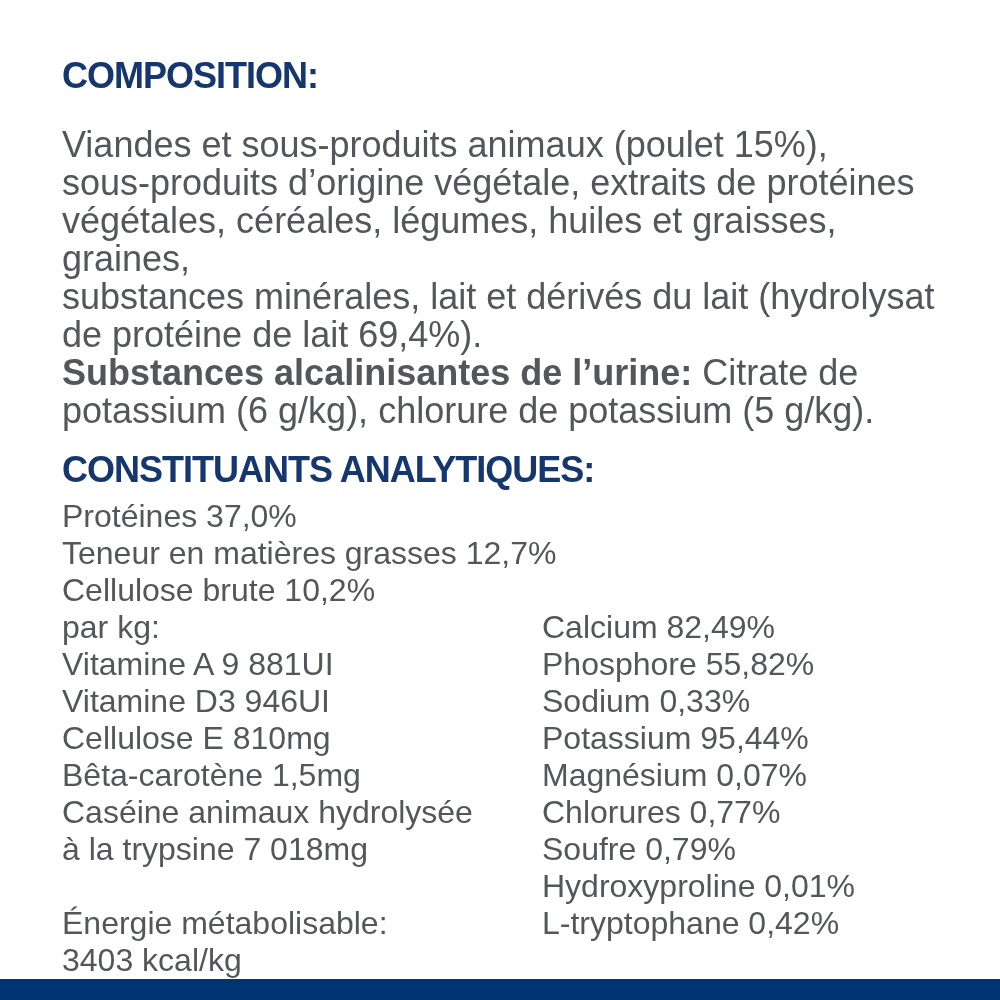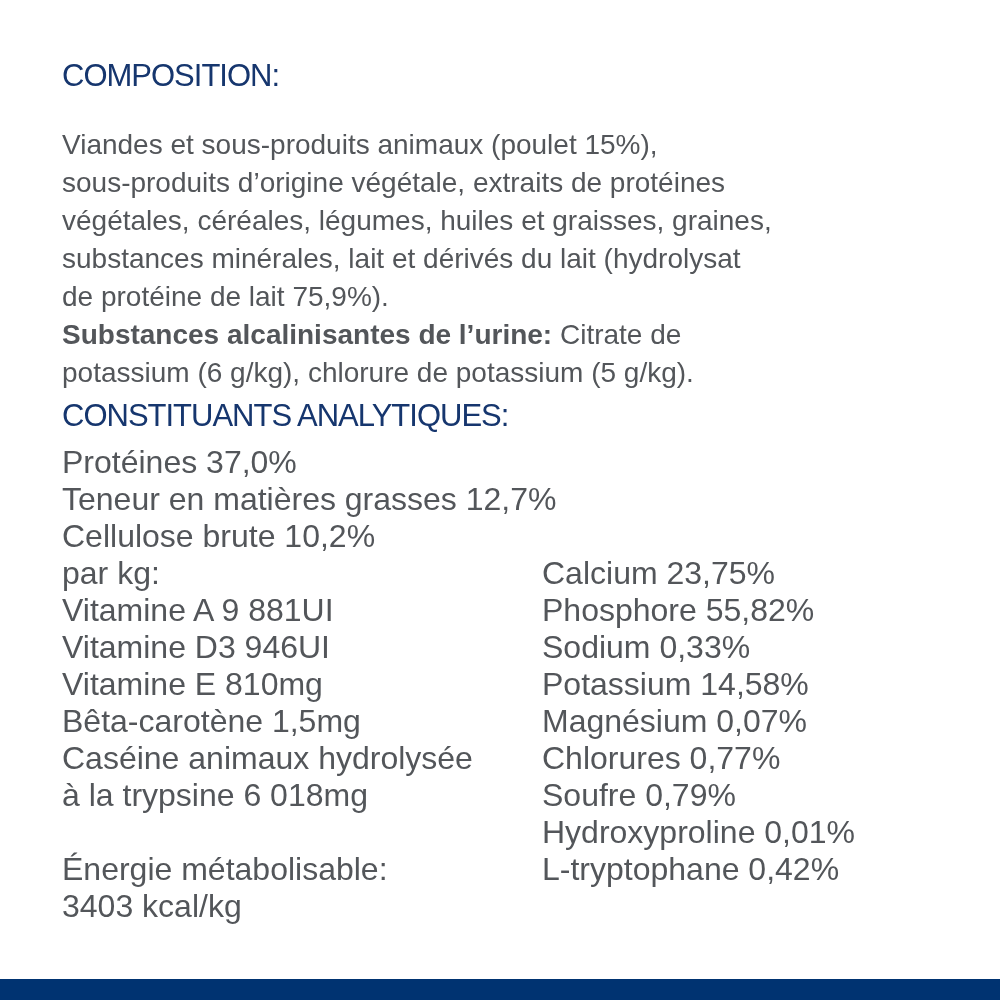--- a/index.html
+++ b/index.html
@@ -20,35 +20,35 @@
   }
   .label {
     position: absolute;
     top: 52px;
     left: 62px;
     width: 896px;
   }
   .section-heading {
     margin: 0;
     color: var(--heading-color);
-    font-size: 31px;
+    font-size: 36px;
     line-height: 48px;
-    font-weight: 400;
+    font-weight: 700;
     letter-spacing: -1px;
   }
   .composition-para {
     margin: 26px 0 0 0;
     color: var(--body-color);
-    font-size: 28px;
+    font-size: 36px;
     line-height: 38px;
     font-weight: 400;
   }
   .composition-para .line { display: block; }
   .composition-para b { font-weight: 700; }
-  .analytical-heading { }
+  .analytical-heading { margin-top: 16px; }
   .analytical-grid {
     margin-top: 4px;
     display: grid;
     grid-template-columns: 480px auto;
     color: var(--body-color);
     font-size: 32px;
     line-height: 37px;
     font-weight: 400;
   }
   .cell { white-space: nowrap; min-height: 37px; }
@@ -67,56 +67,56 @@
 
 <div class="label">
 
   <h1 class="section-heading">COMPOSITION:</h1>
 
   <p class="composition-para">
     <span class="line">Viandes et sous-produits animaux (poulet 15%),</span>
     <span class="line">sous-produits d’origine végétale, extraits de protéines</span>
     <span class="line">végétales, céréales, légumes, huiles et graisses, graines,</span>
     <span class="line">substances minérales, lait et dérivés du lait (hydrolysat</span>
-    <span class="line">de protéine de lait 75,9%).</span>
+    <span class="line">de protéine de lait 69,4%).</span>
     <span class="line"><b>Substances alcalinisantes de l’urine:</b><span> Citrate de</span></span>
     <span class="line">potassium (6 g/kg), chlorure de potassium (5 g/kg).</span>
   </p>
 
   <h1 class="section-heading analytical-heading">CONSTITUANTS ANALYTIQUES:</h1>
 
   <div class="analytical-grid">
     <div class="cell">Protéines 37,0%</div>
     <div class="cell"></div>
 
     <div class="cell">Teneur en matières grasses 12,7%</div>
     <div class="cell"></div>
 
     <div class="cell">Cellulose brute 10,2%</div>
     <div class="cell"></div>
 
     <div class="cell bold">par kg:</div>
 
-    <div class="cell">Calcium 23,75%</div>
+    <div class="cell">Calcium 82,49%</div>
     <div class="cell">Vitamine A 9 881UI</div>
 
     <div class="cell">Phosphore 55,82%</div>
     <div class="cell">Vitamine D3 946UI</div>
 
     <div class="cell">Sodium 0,33%</div>
-    <div class="cell">Vitamine E 810mg</div>
+    <div class="cell">Cellulose E 810mg</div>
 
-    <div class="cell">Potassium 14,58%</div>
+    <div class="cell">Potassium 95,44%</div>
     <div class="cell">Bêta-carotène 1,5mg</div>
 
     <div class="cell">Magnésium 0,07%</div>
     <div class="cell">Caséine animaux hydrolysée</div>
 
     <div class="cell">Chlorures 0,77%</div>
-    <div class="cell">à la trypsine 6 018mg</div>
+    <div class="cell">à la trypsine 7 018mg</div>
 
     <div class="cell">Soufre 0,79%</div>
     <div class="cell"></div>
 
     <div class="cell">Hydroxyproline 0,01%</div>
     <div class="cell">Énergie métabolisable:</div>
 
     <div class="cell">L-tryptophane 0,42%</div>
     <div class="cell">3403 kcal/kg</div>
   </div>

